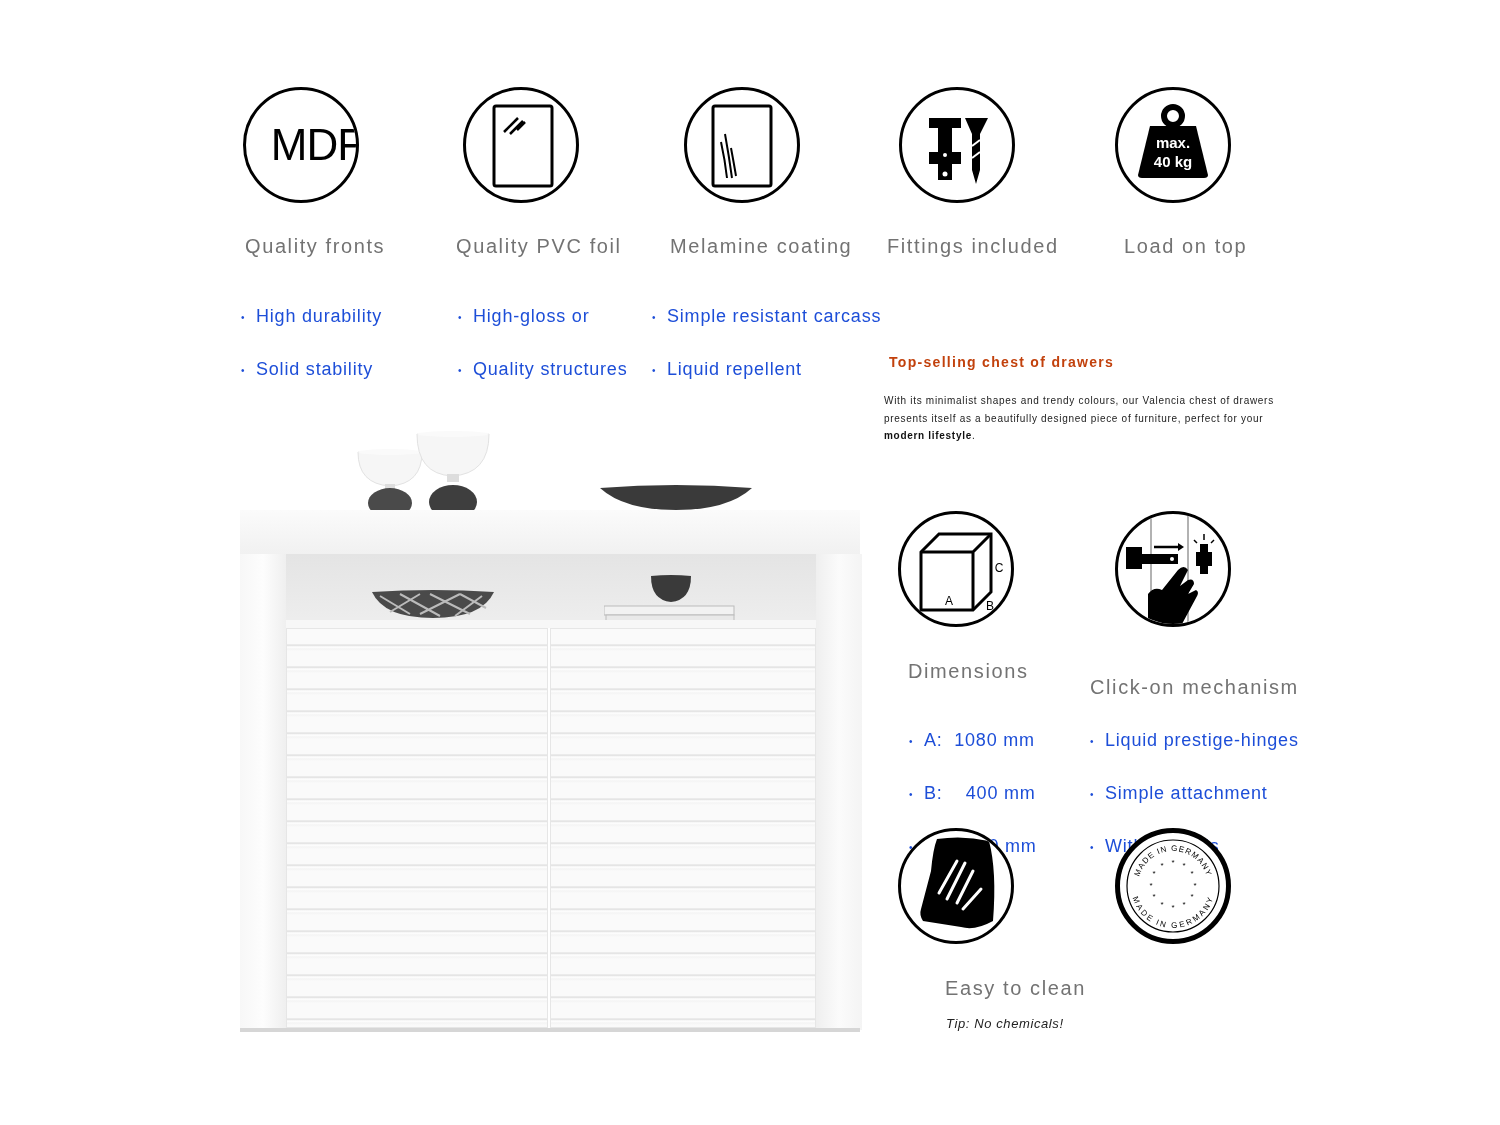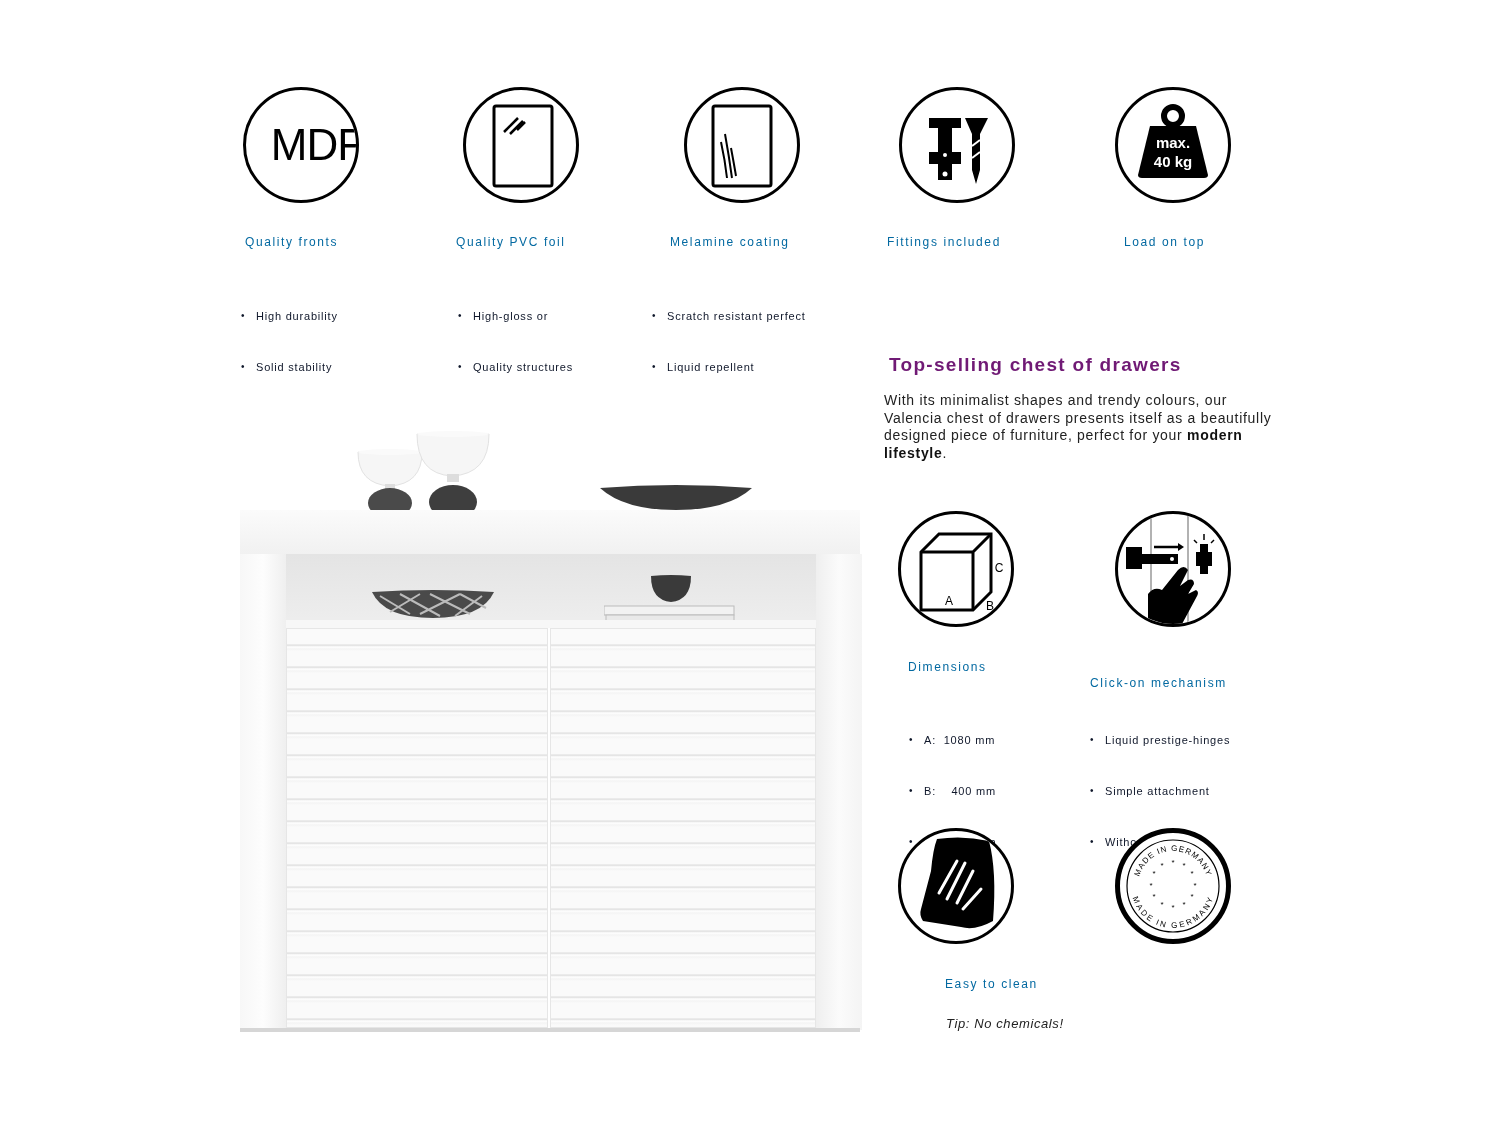--- a/index.html
+++ b/index.html
@@ -1,30 +1,30 @@
 <!DOCTYPE html>
 <html><head>
 <meta charset="utf-8">
 <style>
   html, body { margin:0; padding:0; background:#ffffff; }
   body { width:1500px; height:1125px; position:relative; overflow:hidden;
          font-family:"Liberation Sans", sans-serif; color:#111; }
   .icon-circle { position:absolute; width:116px; height:116px; border:3px solid #000;
                  border-radius:50%; box-sizing:border-box; background:#fff; overflow:hidden; }
   .icon-circle svg { position:absolute; left:0; top:0; width:110px; height:110px; }
-  .feat-title { position:absolute; font-size:12px; letter-spacing:1.6px; color:#0369a1; white-space:nowrap; }
-  .bullets { position:absolute; margin:0; padding:0; list-style:none; font-size:11px;
-             letter-spacing:0.8px; line-height:17px; color:#0f172a; white-space:pre; }
+  .feat-title { position:absolute; font-size:20px; letter-spacing:1.6px; color:#737373; white-space:nowrap; }
+  .bullets { position:absolute; margin:0; padding:0; list-style:none; font-size:18px;
+             letter-spacing:0.8px; line-height:17px; color:#1d4ed8; white-space:pre; }
   .bullets li::before { content:"•"; display:inline-block; width:15px; font-size:10px; position:relative; top:-1px; }
   .mdf { position:absolute; left:16px; top:0; width:110px; height:110px; display:flex;
          align-items:center; justify-content:center; font-weight:normal; font-size:44px;
          letter-spacing:-1px; color:#000; }
-  .section-title { position:absolute; left:889px; top:354px; font-size:19px; font-weight:bold;
-                   letter-spacing:1.3px; color:#701a75;text-align:center; }
-  .section-body { position:absolute; left:884px; top:392px; width:400px; font-size:14px;
+  .section-title { position:absolute; left:889px; top:354px; font-size:14px; font-weight:bold;
+                   letter-spacing:1.3px; color:#c2410c;text-align:center; }
+  .section-body { position:absolute; left:884px; top:392px; width:400px; font-size:10px;
                   letter-spacing:0.7px; line-height:17.5px; color:#222; }
   .section-body b { font-weight:bold; color:#111; }
   .tip { position:absolute; left:898px; top:1016px; font-size:13px; font-style:italic;
          letter-spacing:0.6px; color:#222;margin-left:48px; }
 
   
   .furniture { position:absolute; left:240px; top:420px; width:622px; height:620px; }
   .f-top { position:absolute; left:0; top:90px; width:620px; height:44px; background:linear-gradient(#fbfbfb,#f1f1f1);
            box-shadow:0 1px 0 #e2e2e2; }
   .f-side-l { position:absolute; left:0; top:134px; width:46px; height:476px; background:linear-gradient(90deg,#f7f7f7,#fdfdfd 50%,#efefef); }
@@ -95,21 +95,21 @@
 
 <ul class="bullets" style="left:241px;top:274px;">
   <li>High durability</li>
   <li>Solid stability</li>
 </ul>
 <ul class="bullets" style="left:458px;top:274px;">
   <li>High-gloss or</li>
   <li>Quality structures</li>
 </ul>
 <ul class="bullets" style="left:652px;top:274px;">
-  <li>Scratch resistant perfect</li>
+  <li>Simple resistant carcass</li>
   <li>Liquid repellent</li>
 </ul>
 
 <div class="section-title">Top-selling chest of drawers</div>
 <div class="section-body"><span>With its minimalist shapes and trendy colours, our Valencia chest of drawers presents itself as a beautifully designed piece of furniture, perfect for your </span><b>modern lifestyle</b><span>.</span></div>
 
 <div class="furniture">
 
   <svg class="deco" style="left:115px;top:8px;" width="160" height="90" viewBox="0 0 160 90">
     <path d="M3 24 Q3 56 35 58 Q67 56 67 24 Z" fill="#f6f6f6" stroke="#e2e2e2"></path>

